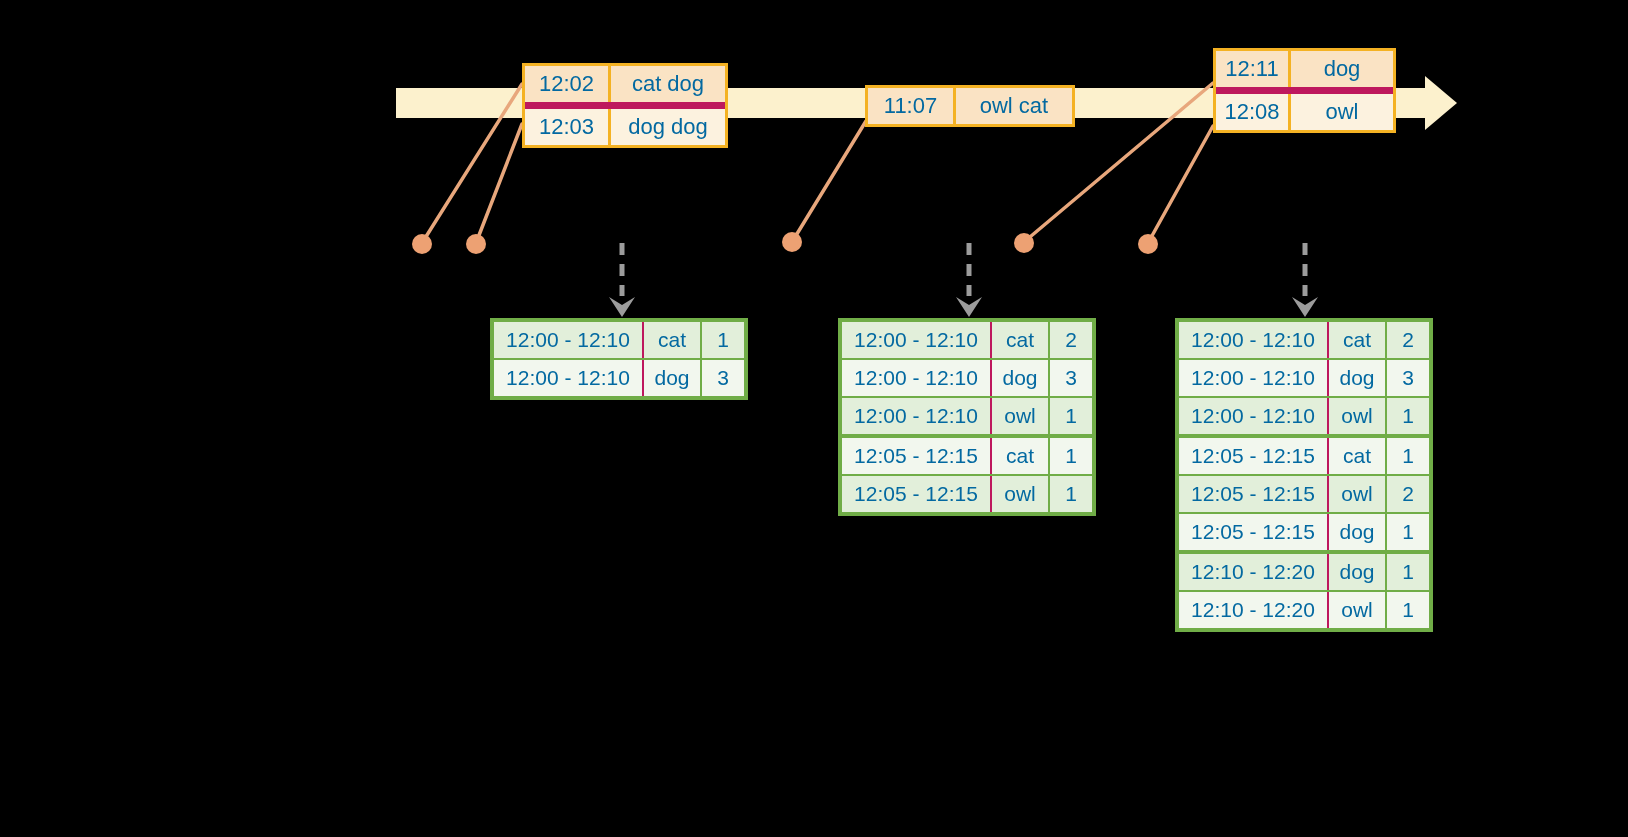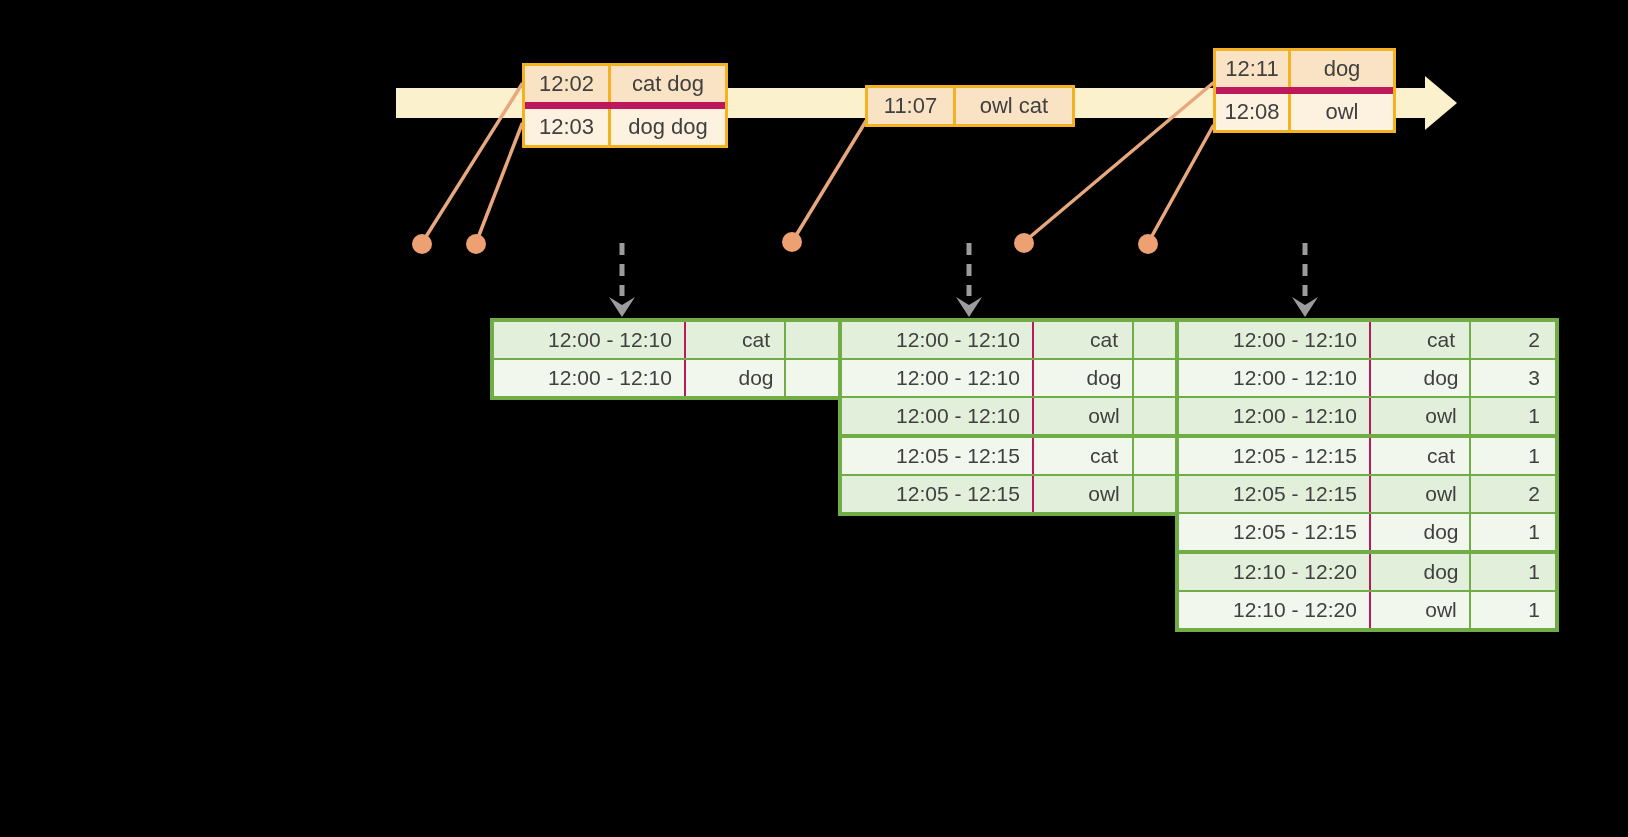--- a/index.html
+++ b/index.html
@@ -1,18 +1,18 @@
 <!DOCTYPE html>
 <html><head>
 <meta charset="utf-8">
 <style>
   html,body{margin:0;padding:0;background:#000;}
   #scene{
     position:relative;width:1628px;height:837px;background:#000;
-    font-family:"Liberation Sans", sans-serif;color:#404040;overflow:hidden;
+    font-family:"Liberation Sans", sans-serif;color:#0369a1;overflow:hidden;
   }
   .layer{position:absolute;left:0;top:0;}
 
   
   .ebox{position:absolute;border:3px solid #F4B223;}
   .erow{display:flex;height:36px;}
   .erow + .erow{border-top:7px solid #be185d;}
   .ecell{display:flex;align-items:center;justify-content:center;font-size:22px;}
   .etime{border-right:3px solid #F4B223;}
   .peach{background:#FAE3C4;}
@@ -22,21 +22,21 @@
   #ebox2{left:865px;top:85px;}
   #ebox2 .etime{width:85px;} #ebox2 .ewords{width:116px;}
   #ebox3{left:1213px;top:48px;text-align:center;}
   #ebox3 .etime{width:72px;} #ebox3 .ewords{width:102px;}
 
   
   .gtable{position:absolute;border:4px solid #70AD47;}
   .trow{display:flex;height:36px;}
   .trow + .trow{border-top:2px solid #70AD47;}
   .trow.gstart{border-top:4px solid #70AD47;}
-  .tc{display:flex;align-items:center;justify-content:center;font-size:21px;padding-left:42px;}
+  .tc{display:flex;align-items:center;justify-content:center;font-size:21px;}
   .tc.t{width:148px;}
   .tc.a{width:56px;border-left:2px solid #be185d;}
   .tc.n{width:42px;border-left:2px solid #70AD47;}
   .rdark{background:#E2EFDA;}
   .rlight{background:#F2F7EE;}
   #table1{left:490px;top:318px;}
   #table2{left:838px;top:318px;}
   #table3{left:1175px;top:318px;}
 </style>
 </head>

